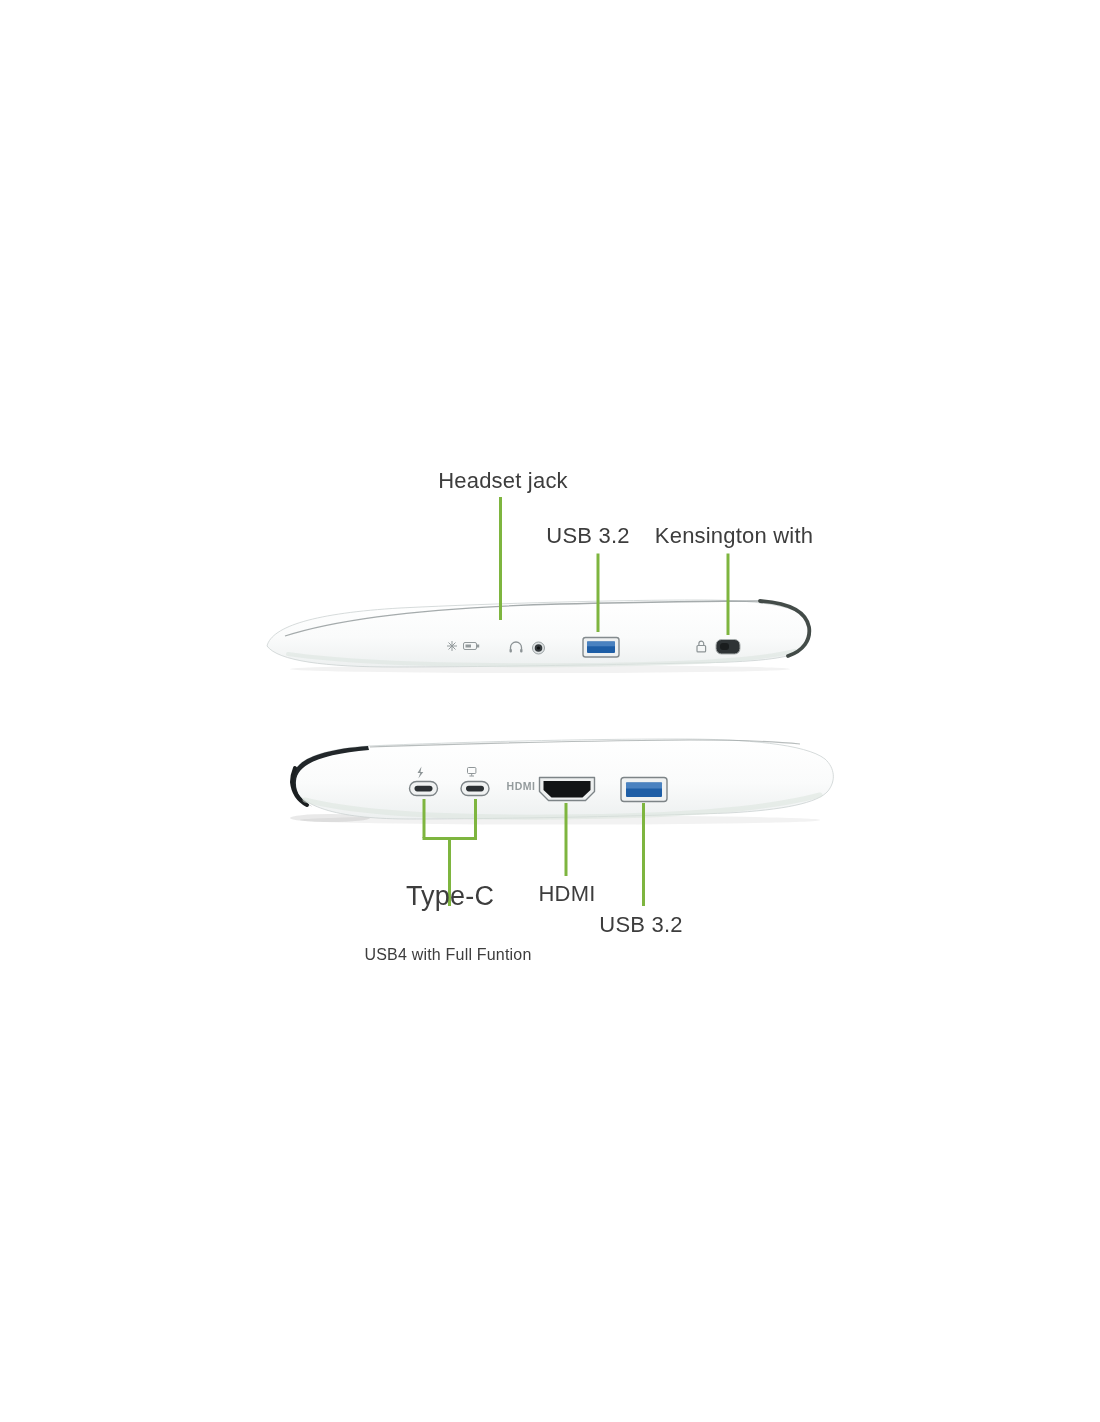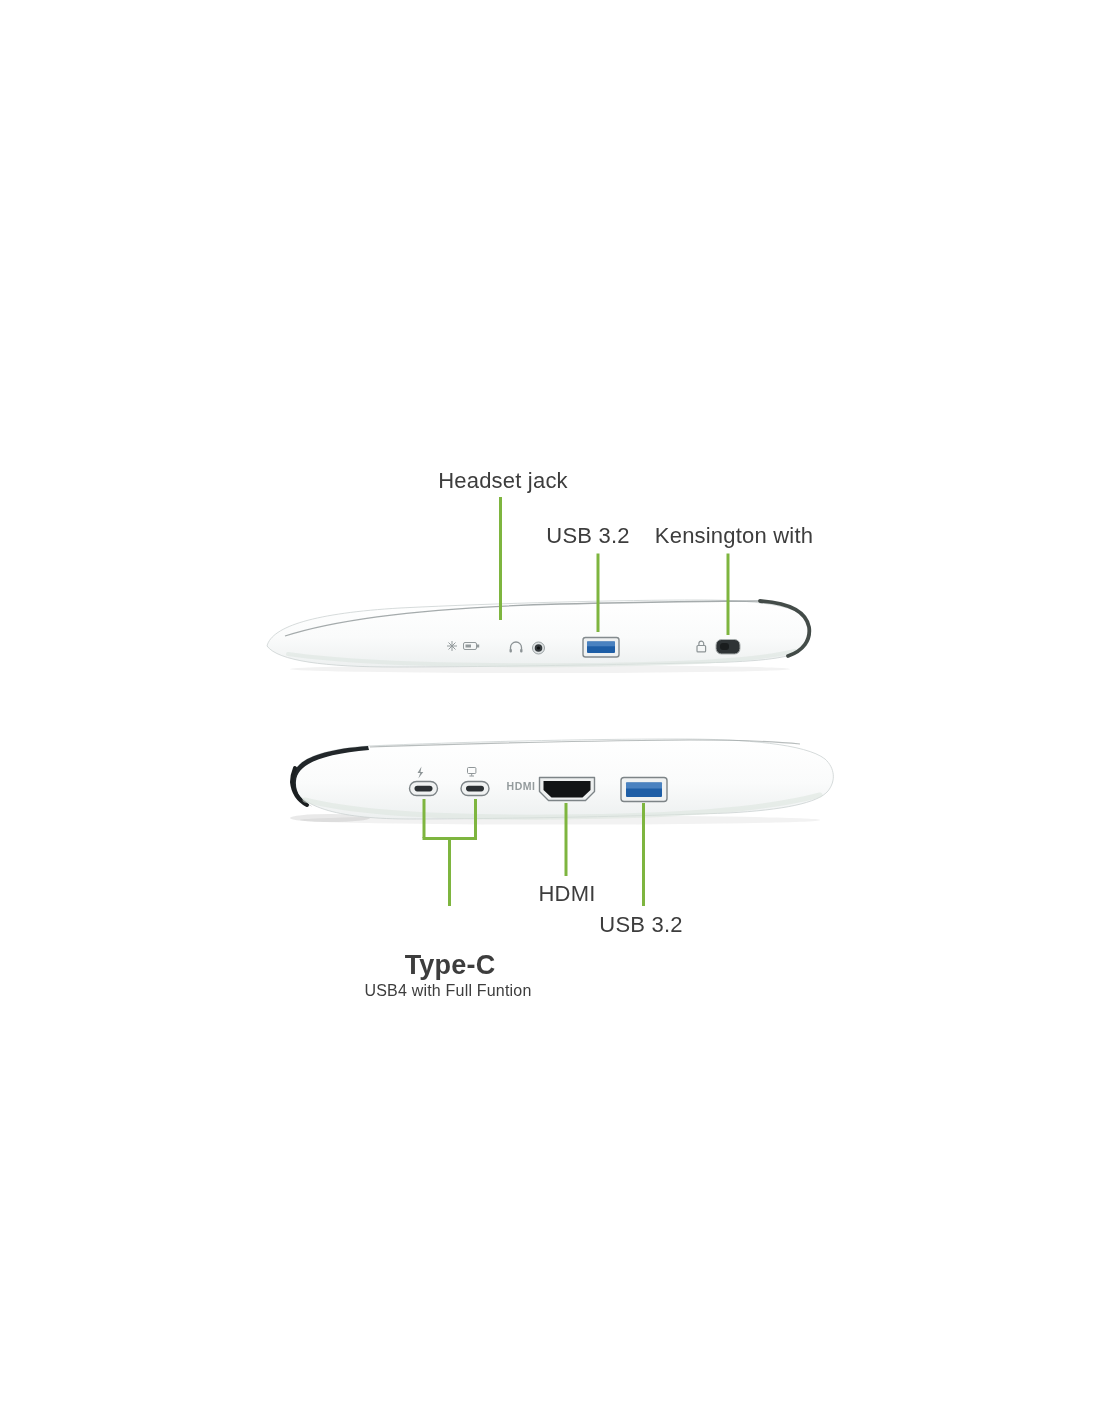--- a/index.html
+++ b/index.html
@@ -154,17 +154,17 @@
   <div class="label lbl-22" style="left:588px; top:523px;">USB 3.2</div>
 
   <div class="label lbl-22" style="left:734px; top:523px;">Kensington with</div>
 
   <div class="chassis-print" style="left:521px; top:780px;">HDMI</div>
 
   <div class="label lbl-22" style="left:567px; top:881px;">HDMI</div>
 
   <div class="label lbl-22" style="left:641px; top:912px;">USB 3.2</div>
 
-  <div class="label lbl-27" style="left:450px; top:950px;font-weight:bold;">Type-C</div>
+  <div class="label lbl-27" style="left:450px; top:881px;">Type-C</div>
 
-  <div class="label lbl-16" style="left:448px; top:982px;">USB4 with Full Funtion</div>
+  <div class="label lbl-16" style="left:448px; top:946px;">USB4 with Full Funtion</div>
 
 </div>
 
 </body></html>

